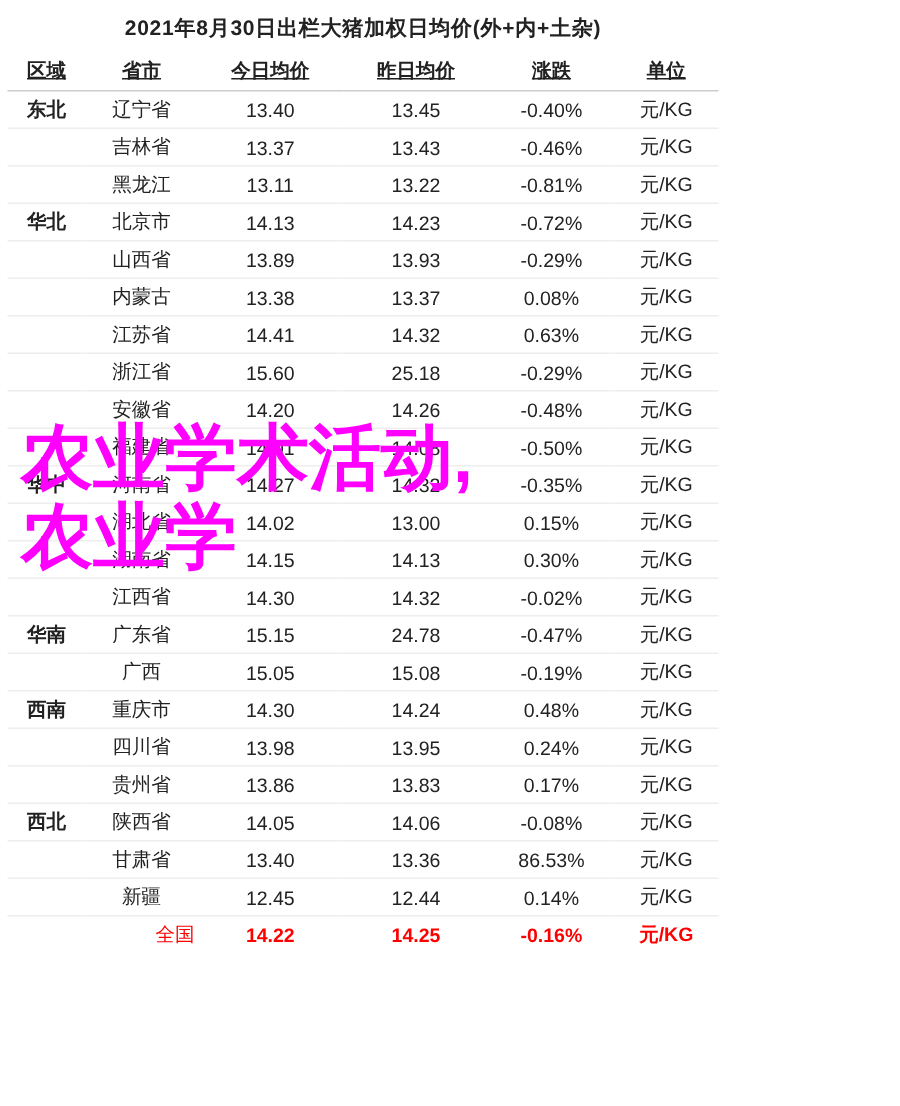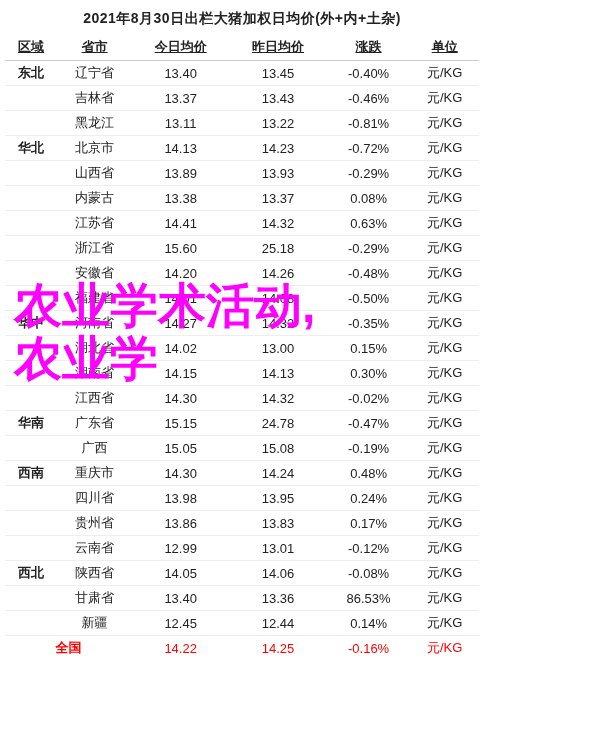--- a/index.html
+++ b/index.html
@@ -43,21 +43,21 @@
     }
     tr:not(:last-child) td {
       border-bottom: 1px solid #eee;
     }
     .region-cell {
       font-weight: bold;
       color: #222;
     }
     .total-row td {
       color: red;
-      font-weight: normal;
+      font-weight: bold;
     }
     
     .watermark {
       position: absolute;
       top: 280px;
       left: 14px;
       font-size: 48px;
       font-weight: 900;
       color: magenta;
       line-height: 1.1;
@@ -229,28 +229,20 @@
         </tr>
         <tr>
           <td class="region-cell"></td>
           <td>贵州省</td>
           <td>13.86</td>
           <td>13.83</td>
           <td>0.17%</td>
           <td>元/KG</td>
         </tr>
         <tr>
-          <td class="region-cell"></td>
-          <td>云南省</td>
-          <td>12.99</td>
-          <td>13.01</td>
-          <td>-0.12%</td>
-          <td>元/KG</td>
-        </tr>
-        <tr>
           <td class="region-cell">西北</td>
           <td>陕西省</td>
           <td>14.05</td>
           <td>14.06</td>
           <td>-0.08%</td>
           <td>元/KG</td>
         </tr>
         <tr>
           <td class="region-cell"></td>
           <td>甘肃省</td>
@@ -261,21 +253,21 @@
         </tr>
         <tr>
           <td class="region-cell"></td>
           <td>新疆</td>
           <td>12.45</td>
           <td>12.44</td>
           <td>0.14%</td>
           <td>元/KG</td>
         </tr>
         <tr class="total-row">
-          <td colspan="2" style="color: red; font-weight: bold;">全国</td>
+          <td colspan="2" style="color: red; font-weight: normal; text-align: right;">全国</td>
           <td>14.22</td>
           <td>14.25</td>
           <td>-0.16%</td>
           <td>元/KG</td>
         </tr>
       </tbody>
   </table>
 </div>
 
 <div class="watermark">

